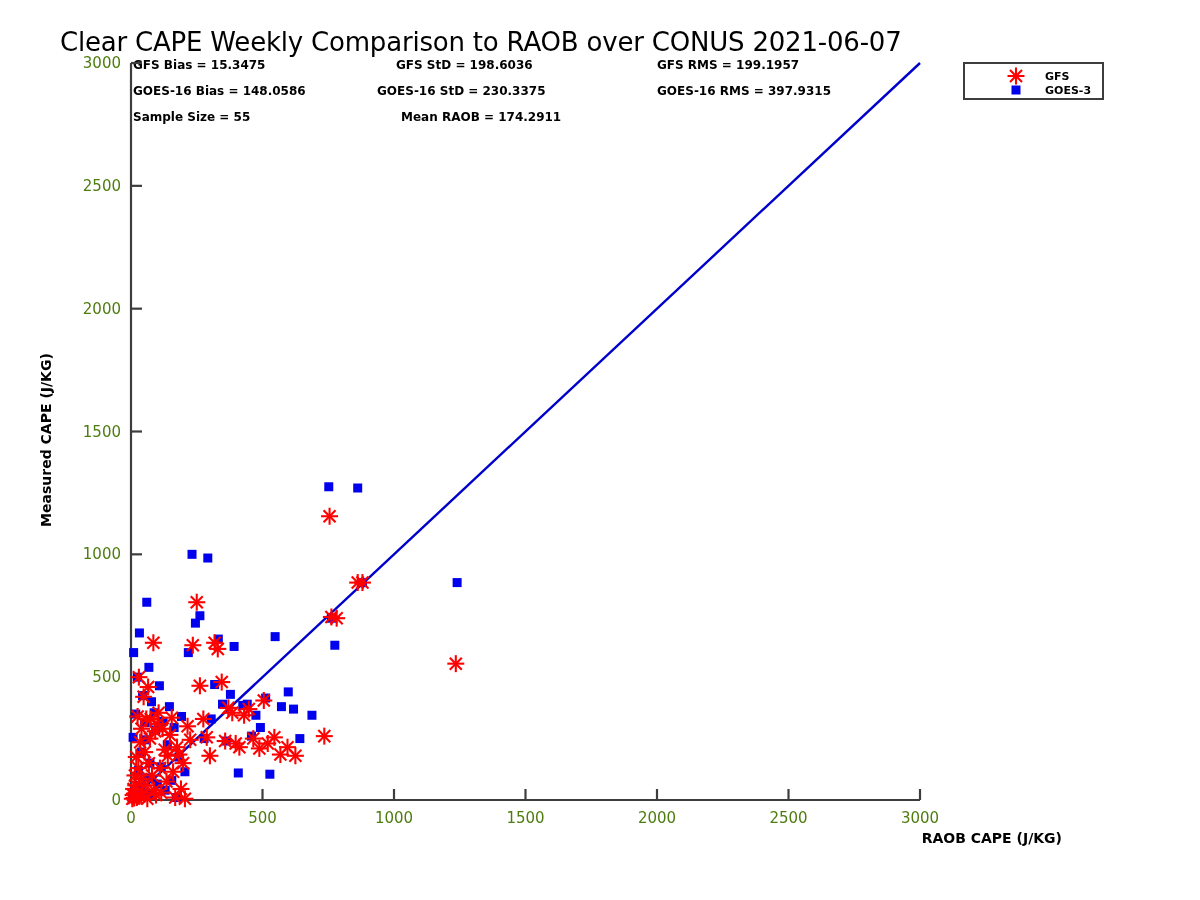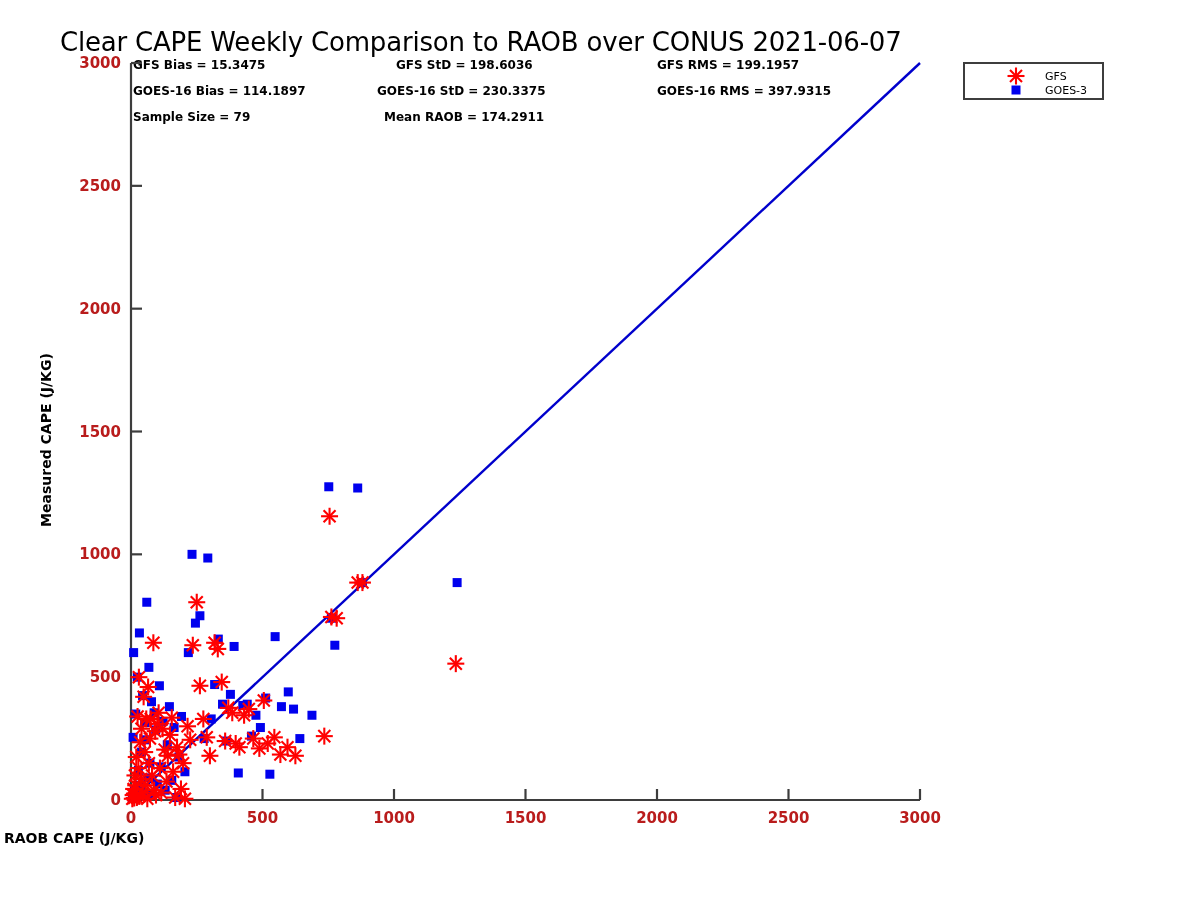--- a/index.html
+++ b/index.html
@@ -38,38 +38,38 @@
     white-space: nowrap;
   }
   .axis-label {
     position: absolute;
     font-size: 14px;
     font-weight: bold;
     color: #000000;
     white-space: nowrap;
   }
   #xlabel {
-    left: 4px;
+    left: 12px;
     top: 830px;
     width: 1050px;
-    text-align: left;
+    text-align: right;
   }
   #ylabel {
     left: -102px;
     top: 430px;
     width: 300px;
     text-align: center;
     transform: rotate(-90deg);
     transform-origin: 150px 10px;
   }
   .tick-label {
     position: absolute;
     font-size: 15px;
-    font-weight: bold;
-    color: #b91c1c;
+    font-weight: normal;
+    color: #4d7c0f;
     white-space: nowrap;
   }
   .tick-label.x {
     transform: translateX(-50%);
   }
   .tick-label.y {
     text-align: right;
     transform: translateY(-50%);
   }
   #legend-box {
@@ -78,45 +78,45 @@
     top: 62px;
     width: 141px;
     height: 38px;
     border: 2px solid #3d3d3d;
     background: #ffffff;
     box-sizing: border-box;
   }
   .legend-entry {
     position: absolute;
     font-size: 11px;
-    font-weight: normal;
+    font-weight: bold;
     color: #000000;
     white-space: nowrap;
   }
   #plot-svg {
     position: absolute;
     left: 0; top: 0;
   }
 </style>
 </head>
 <body>
 
 <div id="figure">
 
   <div class="chart-title">Clear CAPE Weekly Comparison to RAOB over CONUS 2021-06-07</div>
 
   <div id="stats-block">
       <div class="stat-line" style="left: 133px; top: 58px;">GFS Bias = 15.3475</div>
       <div class="stat-line" style="left: 396px; top: 58px;">GFS StD = 198.6036</div>
       <div class="stat-line" style="left: 657px; top: 58px; text-align: right;">GFS RMS = 199.1957</div>
-      <div class="stat-line" style="left: 133px; top: 84px;">GOES-16 Bias = 114.1897</div>
+      <div class="stat-line" style="left: 133px; top: 84px;">GOES-16 Bias = 148.0586</div>
       <div class="stat-line" style="left: 377px; top: 84px;">GOES-16 StD = 230.3375</div>
       <div class="stat-line" style="left: 657px; top: 84px;">GOES-16 RMS = 397.9315</div>
-      <div class="stat-line" style="left: 133px; top: 110px;">Sample Size = 79</div>
-      <div class="stat-line" style="left: 384px; top: 110px;">Mean RAOB = 174.2911</div>
+      <div class="stat-line" style="left: 133px; top: 110px;">Sample Size = 55</div>
+      <div class="stat-line" style="left: 401px; top: 110px;">Mean RAOB = 174.2911</div>
     </div>
 
   <svg id="plot-svg" width="1200" height="900">
     <g id="axes-group">
         <line x1="131" y1="63" x2="131" y2="800" stroke="#3d3d3d" stroke-width="2.2"></line>
         <line x1="131" y1="800" x2="920" y2="800" stroke="#3d3d3d" stroke-width="2.2"></line>
         <line x1="131" y1="800" x2="131" y2="789" stroke="#3d3d3d" stroke-width="2.2"></line>
         <line x1="262.5" y1="800" x2="262.5" y2="789" stroke="#3d3d3d" stroke-width="2.2"></line>
         <line x1="394" y1="800" x2="394" y2="789" stroke="#3d3d3d" stroke-width="2.2"></line>
         <line x1="525.5" y1="800" x2="525.5" y2="789" stroke="#3d3d3d" stroke-width="2.2"></line>

